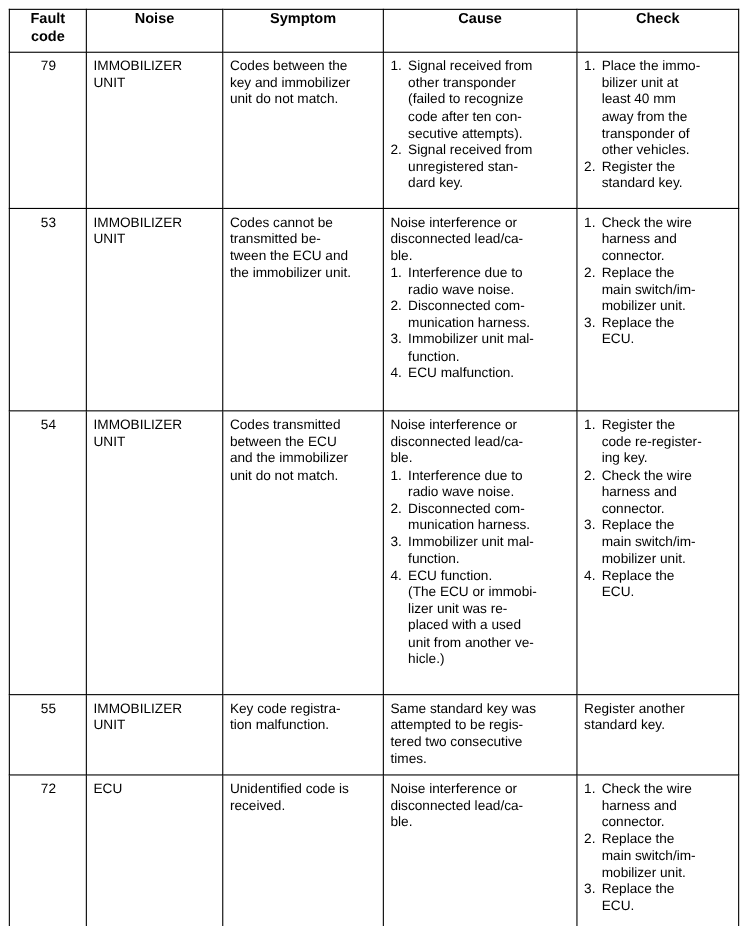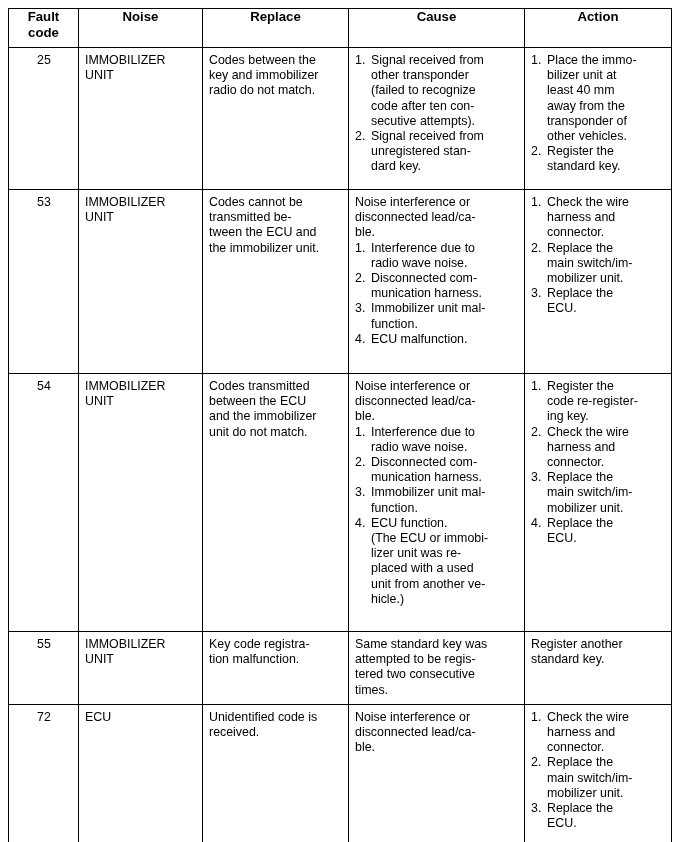--- a/index.html
+++ b/index.html
@@ -112,43 +112,43 @@
       <col class="c-part">
       <col class="c-symptom">
       <col class="c-cause">
       <col class="c-action">
     </colgroup>
     <thead>
       <tr>
         <th class="hdr-two-line">Fault
 code</th>
         <th>Noise</th>
-        <th>Replace</th>
+        <th>Symptom</th>
         <th>Cause</th>
-        <th>Action</th>
+        <th>Check</th>
       </tr>
     </thead>
     <tbody id="table-body">
         <tr style="height: 142px;">
           <td class="code-cell">
             <div class="cell">
-              <p class="para">25</p>
+              <p class="para">79</p>
             </div>
           </td>
           <td class="part-cell">
             <div class="cell">
               <p class="para">IMMOBILIZER
 UNIT</p>
             </div>
           </td>
           <td class="symptom-cell">
             <div class="cell">
               <p class="para">Codes between the
 key and immobilizer
-radio do not match.</p>
+unit do not match.</p>
             </div>
           </td>
           <td class="cause-cell">
             <div class="cell">
               <ol class="numlist">
                 <li>
                   <span class="num">1.</span>
                   <span class="txt">Signal received from
 other transponder
 (failed to recognize

